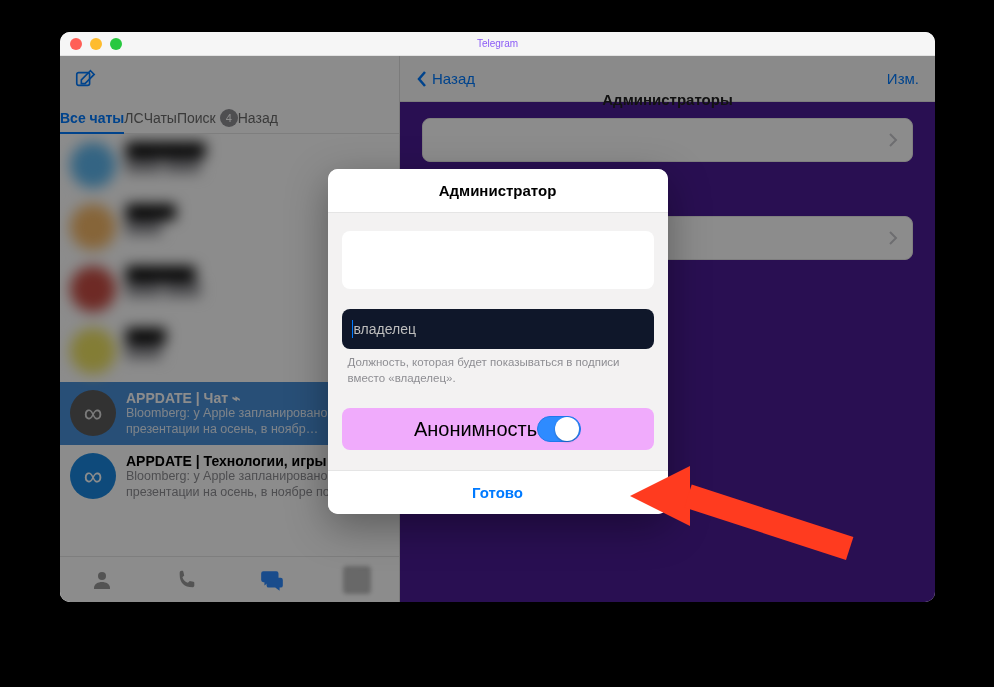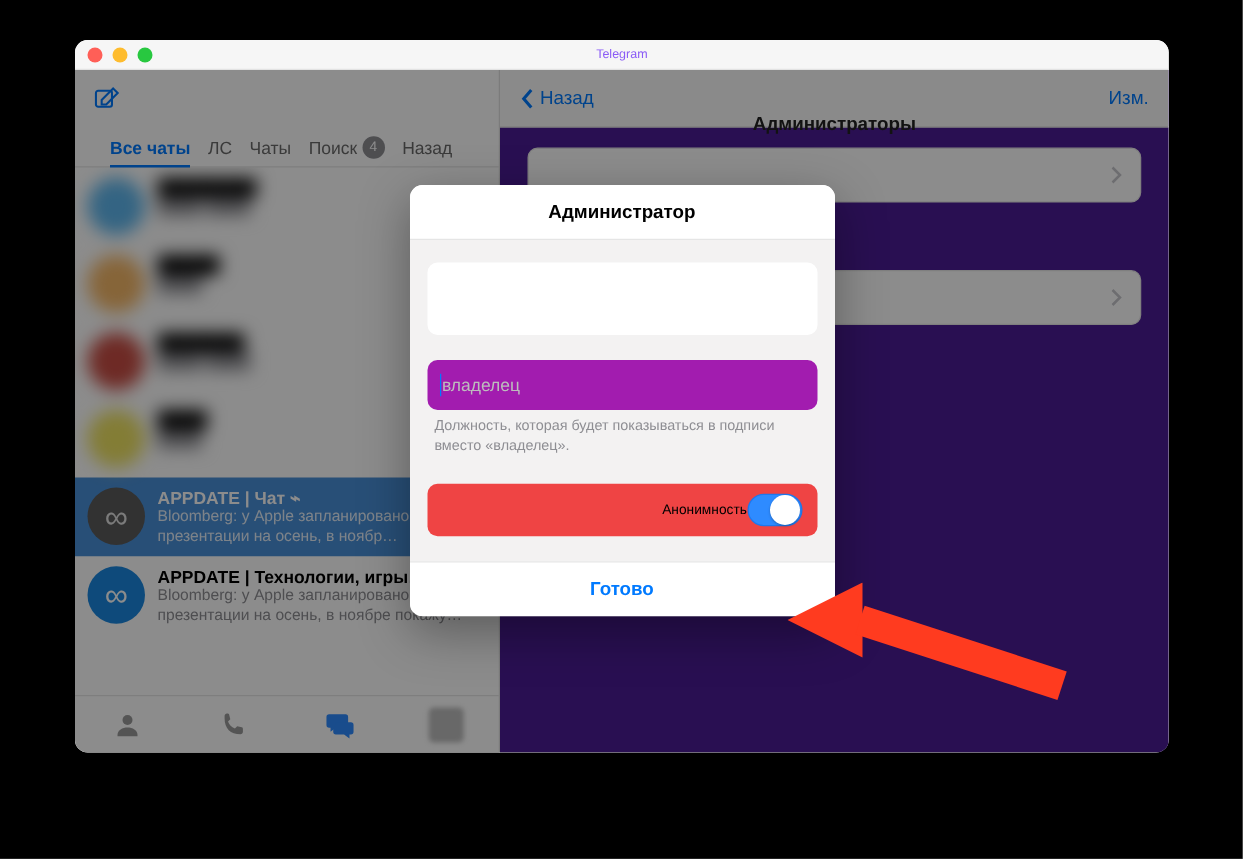--- a/index.html
+++ b/index.html
@@ -31,21 +31,21 @@
   .body { flex: 1; display: flex; overflow: hidden; position: relative; }
 
   
   .sidebar { width: 340px; border-right: 1px solid #e1e1e1; display: flex; flex-direction: column; background: #fff; }
   .search-row { display: flex; align-items: center; gap: 8px; padding: 8px 10px; }
   .searchbox {
     flex: 1; height: 30px; background: #f1f1f1; border-radius: 6px;
     display: flex; align-items: center; justify-content: center; color: #8e8e93; font-size: 14px; gap: 6px;
   }
   .compose { width: 30px; height: 30px; display:flex; align-items:center; justify-content:center; color:#007aff; }
-  .tabs { display: flex; gap: 14px; padding: 0 28px; font-size: 14px; border-bottom: 1px solid #e5e5e5; align-items: center; height: 32px; }
+  .tabs { display: flex; gap: 0; padding: 0 0; font-size: 14px; border-bottom: 1px solid #e5e5e5; align-items: center; height: 32px; }
   .tabs .tab { color: #6b6b6b; cursor: pointer; height: 100%; display:flex; align-items:center; position:relative; }
   .tabs .tab.active { color: #007aff; font-weight: 600; }
   .tabs .tab.active::after { content:""; position:absolute; left:0; right:0; bottom:-1px; height:2px; background:#007aff; }
   .badge { background:#8e8e93; color:#fff; border-radius: 9px; font-size:11px; min-width:18px; height:18px; display:inline-flex; align-items:center; justify-content:center; padding:0 5px; margin-left:4px;}
   .chatlist { flex:1; overflow:hidden; }
   .blurred { filter: blur(7px); }
   .chat-item { display:flex; gap:10px; padding: 8px 10px; align-items:flex-start; }
   .chat-item.selected { background:#4a90d9; color:#fff; }
   .avatar { width: 46px; height:46px; border-radius:50%; flex-shrink:0; }
   .chat-text { flex:1; overflow:hidden; }
@@ -69,33 +69,33 @@
   .card { background:#fff; border:1px solid #e8e8e8; border-radius:8px; height:44px; display:flex; align-items:center; padding:0 14px; justify-content:space-between; color:#333; margin-bottom:14px;}
   .chev { color:#c7c7cc; }
   .desc { color:#8e8e93; font-size:12.5px; padding: 0 4px 0 4px; line-height:1.4;}
 
   
   .dim { position:absolute; inset:0; background:rgba(0,0,0,.45); }
 
   
   .modal {
     position:absolute; left:50%; transform:translateX(-50%);
-    top: 92px; width: 340px;
+    top: 113px; width: 340px;
     background:#f3f2f2; border-radius:10px; overflow:hidden;
     box-shadow: 0 12px 40px rgba(0,0,0,.35);
   }
   .mhead { background:#fff; height:44px; display:flex; align-items:center; justify-content:center; font-weight:600; font-size:15px; border-bottom:1px solid #e5e5e5;}
   .mbody { padding: 18px 14px 10px; }
   .whitecard { background:#fff; border-radius:8px; height:58px; margin-bottom:20px;}
   .sect-label { font-size:11.5px; color:#8e8e93; letter-spacing:.3px; padding-left:6px; margin-bottom:6px; }
-  .inputcard { background:#a21caf; border-radius:8px; height:40px; display:flex; align-items:center; padding:0 10px; }
+  .inputcard { background:#0f172a; border-radius:8px; height:40px; display:flex; align-items:center; padding:0 10px; }
   .inputcard .caret { width:1px; height:18px; background:#007aff; margin-right:1px; }
   .placeholder { color:#bdbdbd; font-size:14px; }
   .hint { font-size:11.5px; color:#8e8e93; padding:6px 6px 0; line-height:1.35;}
-  .togglecard { background:#ef4444; border-radius:8px; height:42px; display:flex; align-items:center; justify-content:flex-end; padding:0 12px; margin-top:22px; margin-bottom:10px; font-size:11px;}
+  .togglecard { background:#f0abfc; border-radius:8px; height:42px; display:flex; align-items:center; justify-content:center; padding:0 12px; margin-top:22px; margin-bottom:10px; font-size:20px;}
   .switch { width:44px; height:26px; border-radius:13px; background:#34c759; border:1px solid #2db552; position:relative; }
   .switch.blue { background:#2e8bff; border-color:#1f78ec;}
   .knob { width:24px; height:24px; border-radius:50%; background:#fff; position:absolute; right:1px; top:0px; box-shadow:0 1px 2px rgba(0,0,0,.25);}
   .mfoot { background:#fff; border-top:1px solid #e5e5e5; height:44px; display:flex; align-items:center; justify-content:center; color:#007aff; font-weight:600; font-size:15px;}
 
   
   .arrow { position:absolute; left:570px; top:410px; width:250px; height:120px; pointer-events:none;}
 </style>
 </head>
 <body>

